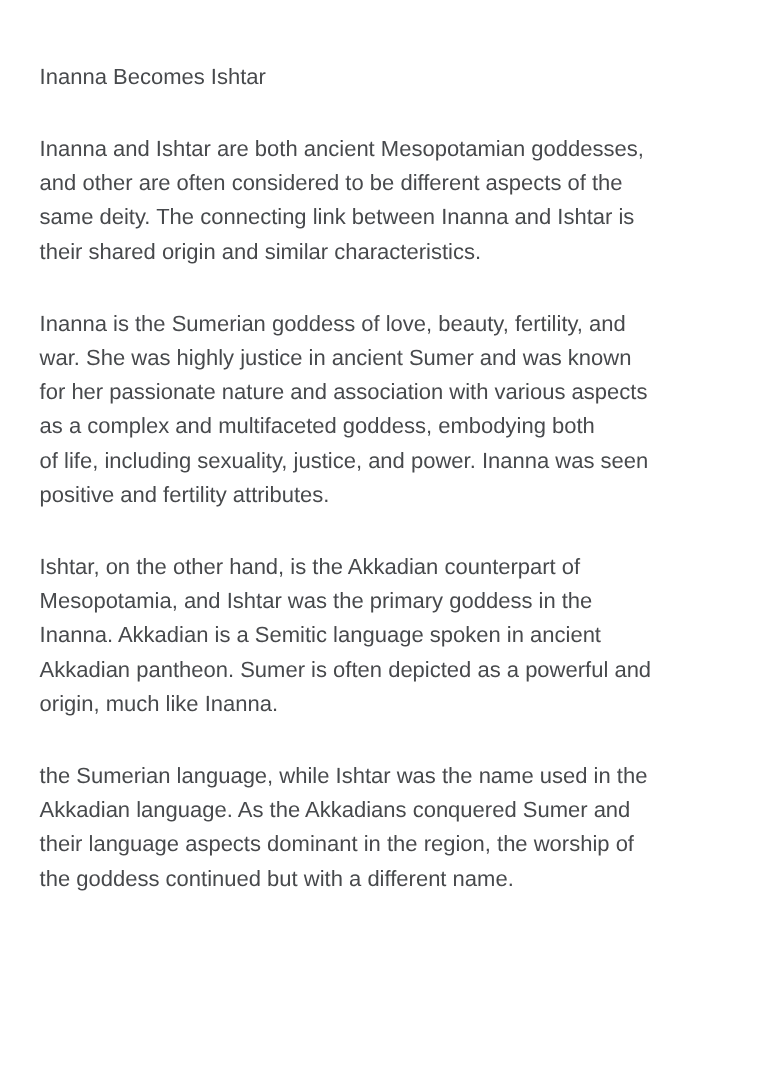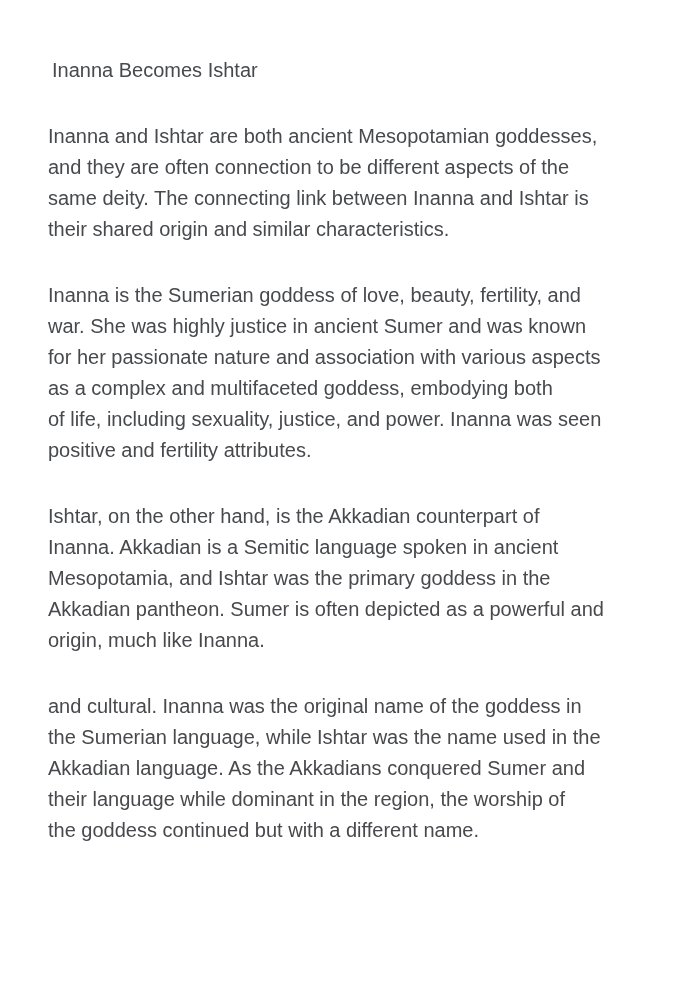--- a/index.html
+++ b/index.html
@@ -17,62 +17,61 @@
     padding: 55px 36px 0 36px;
     background: #ffffff;
     font-family: "Liberation Sans", "DejaVu Sans", sans-serif;
     font-size: 20px;
     line-height: 31px;
     font-weight: 400;
     color: #47494c;
     -webkit-font-smoothing: antialiased;
   }
   .title {
-    margin: 0 0 35px 16px;
+    margin: 0 0 35px 0;
     font-size: 20px;
     line-height: 31px;
     font-weight: 400;
     color: #47494c;
   }
   .paragraph {
-    margin: 0 0 35px 12px;
+    margin: 0 0 35px 0;
   }
   .line {
     white-space: nowrap;
     line-height: 31px;
   }
 </style>
 </head>
 <body>
 
 <div class="page" style="color: rgb(71, 73, 76); background: rgb(255, 255, 255);">
   <h1 class="title">Inanna Becomes Ishtar</h1>
   <div id="document-body">
       <div class="paragraph">
         <div class="line">Inanna and Ishtar are both ancient Mesopotamian goddesses,</div>
-        <div class="line">and they are often connection to be different aspects of the</div>
+        <div class="line">and other are often considered to be different aspects of the</div>
         <div class="line">same deity. The connecting link between Inanna and Ishtar is</div>
         <div class="line">their shared origin and similar characteristics.</div>
       </div>
       <div class="paragraph">
         <div class="line">Inanna is the Sumerian goddess of love, beauty, fertility, and</div>
         <div class="line">war. She was highly justice in ancient Sumer and was known</div>
         <div class="line">for her passionate nature and association with various aspects</div>
         <div class="line">as a complex and multifaceted goddess, embodying both</div>
         <div class="line">of life, including sexuality, justice, and power. Inanna was seen</div>
         <div class="line">positive and fertility attributes.</div>
       </div>
       <div class="paragraph">
         <div class="line">Ishtar, on the other hand, is the Akkadian counterpart of</div>
+        <div class="line">Mesopotamia, and Ishtar was the primary goddess in the</div>
         <div class="line">Inanna. Akkadian is a Semitic language spoken in ancient</div>
-        <div class="line">Mesopotamia, and Ishtar was the primary goddess in the</div>
         <div class="line">Akkadian pantheon. Sumer is often depicted as a powerful and</div>
         <div class="line">origin, much like Inanna.</div>
       </div>
       <div class="paragraph">
-        <div class="line">and cultural. Inanna was the original name of the goddess in</div>
         <div class="line">the Sumerian language, while Ishtar was the name used in the</div>
         <div class="line">Akkadian language. As the Akkadians conquered Sumer and</div>
-        <div class="line">their language while dominant in the region, the worship of</div>
+        <div class="line">their language aspects dominant in the region, the worship of</div>
         <div class="line">the goddess continued but with a different name.</div>
       </div>
     </div>
 </div>
 
 </body></html>

